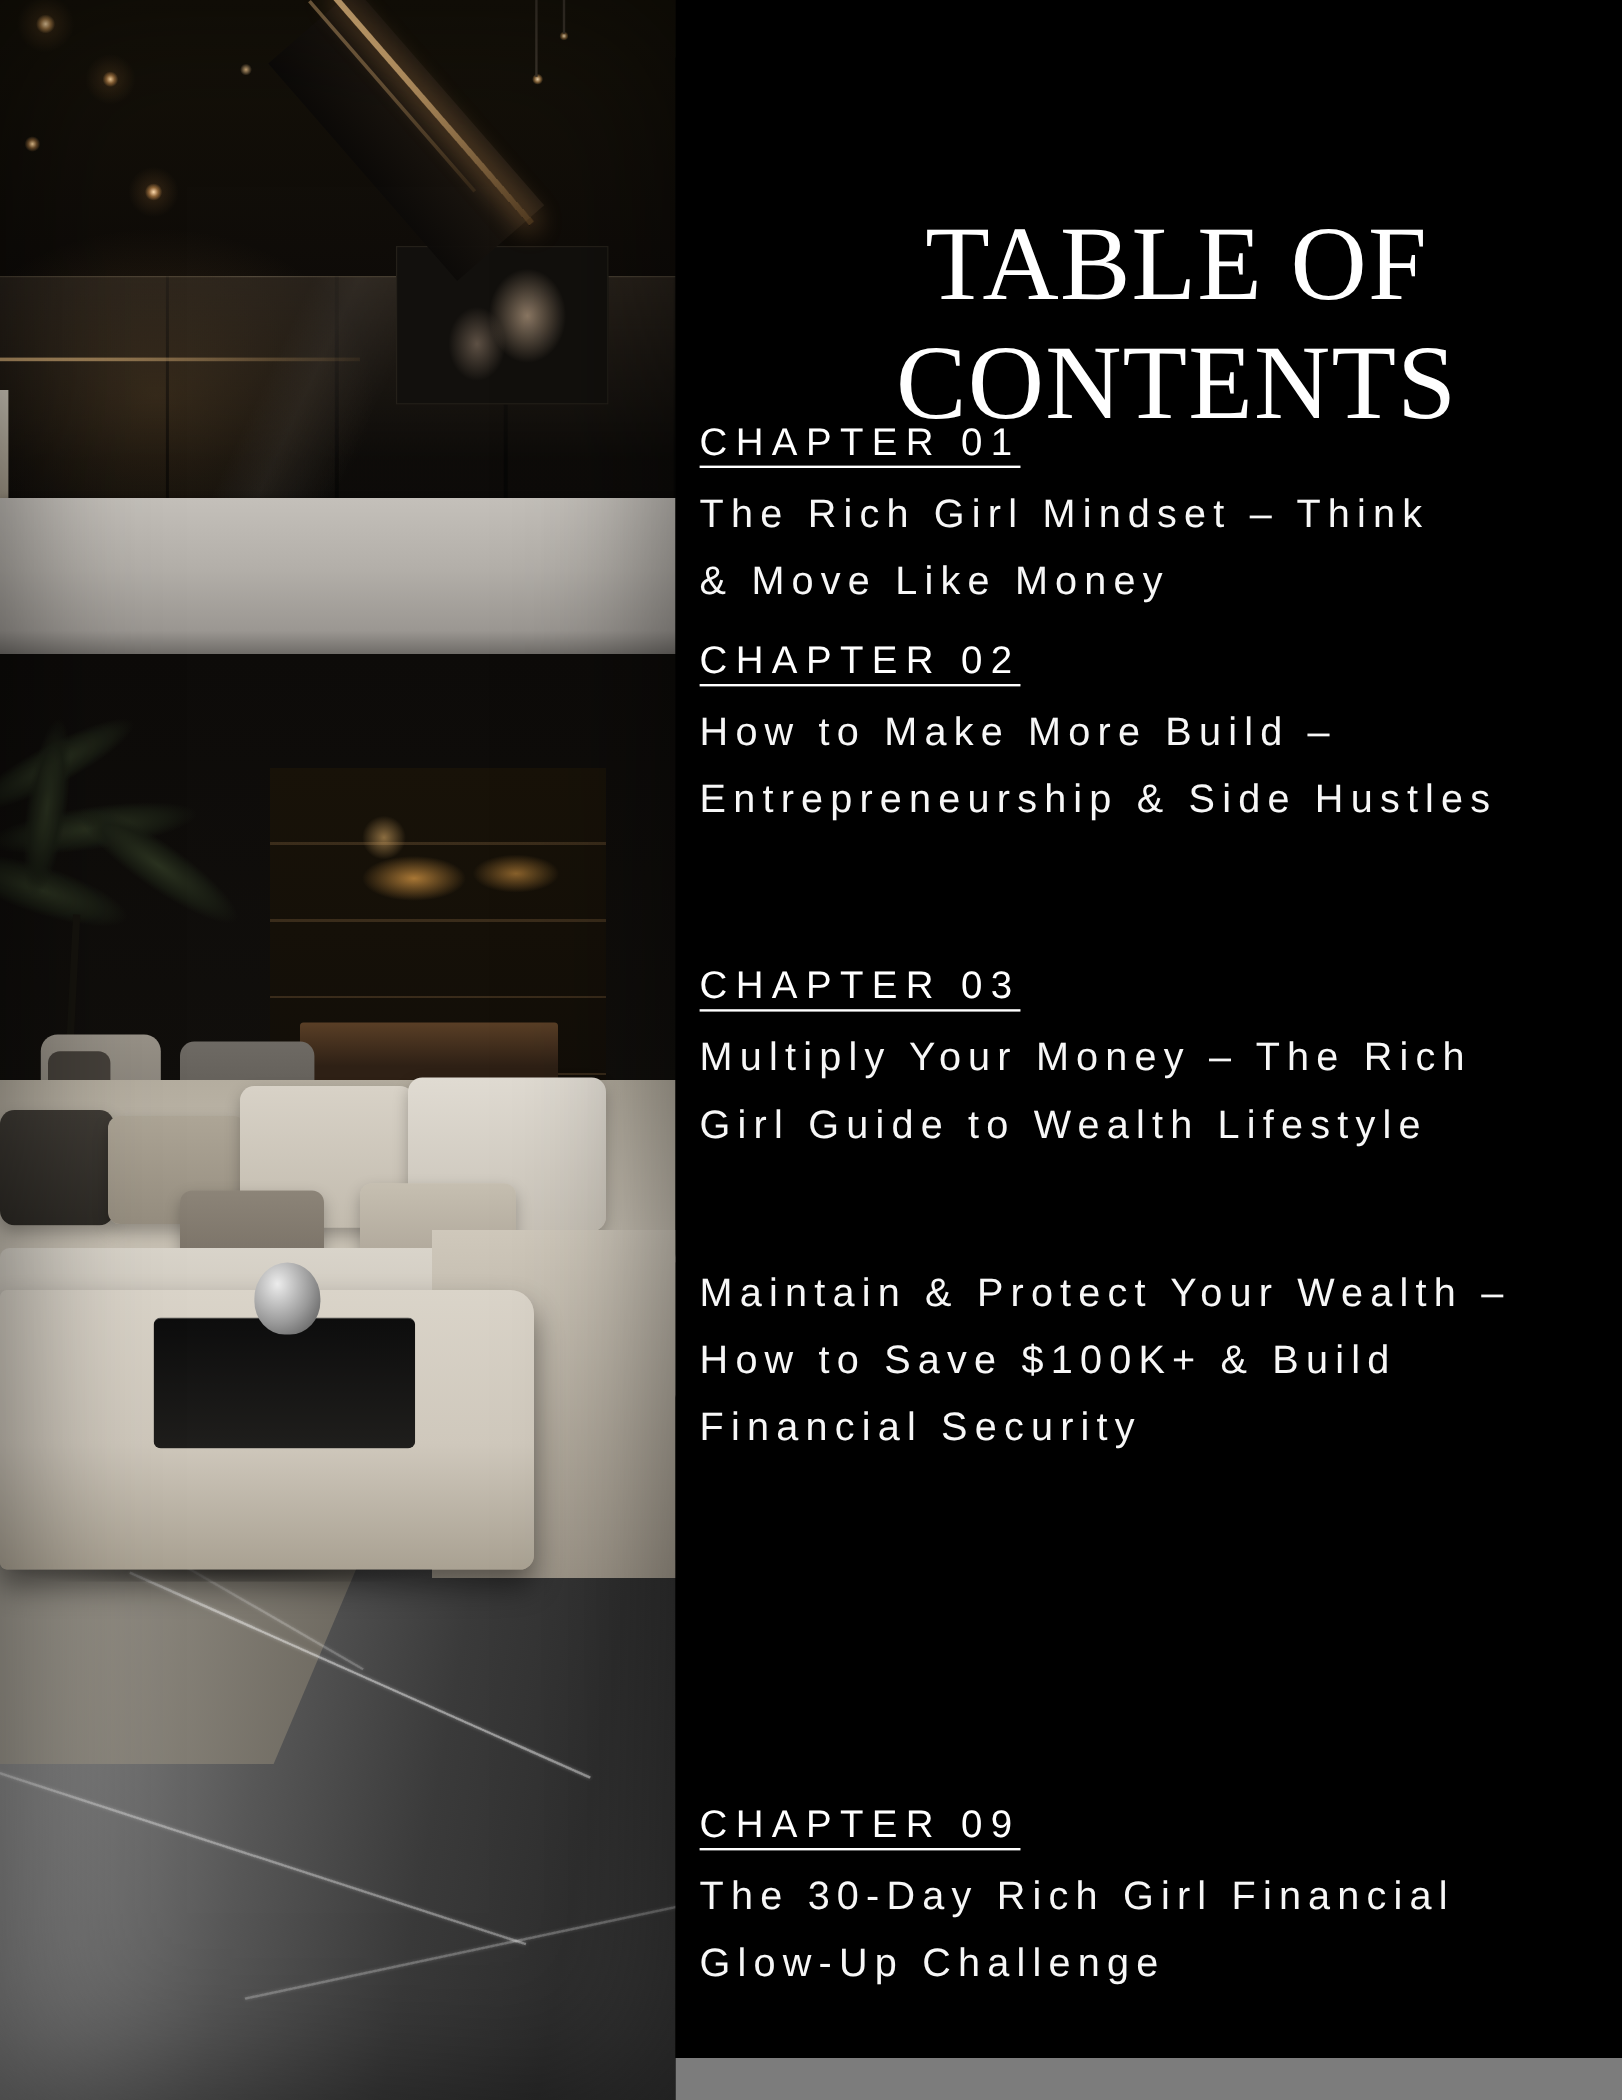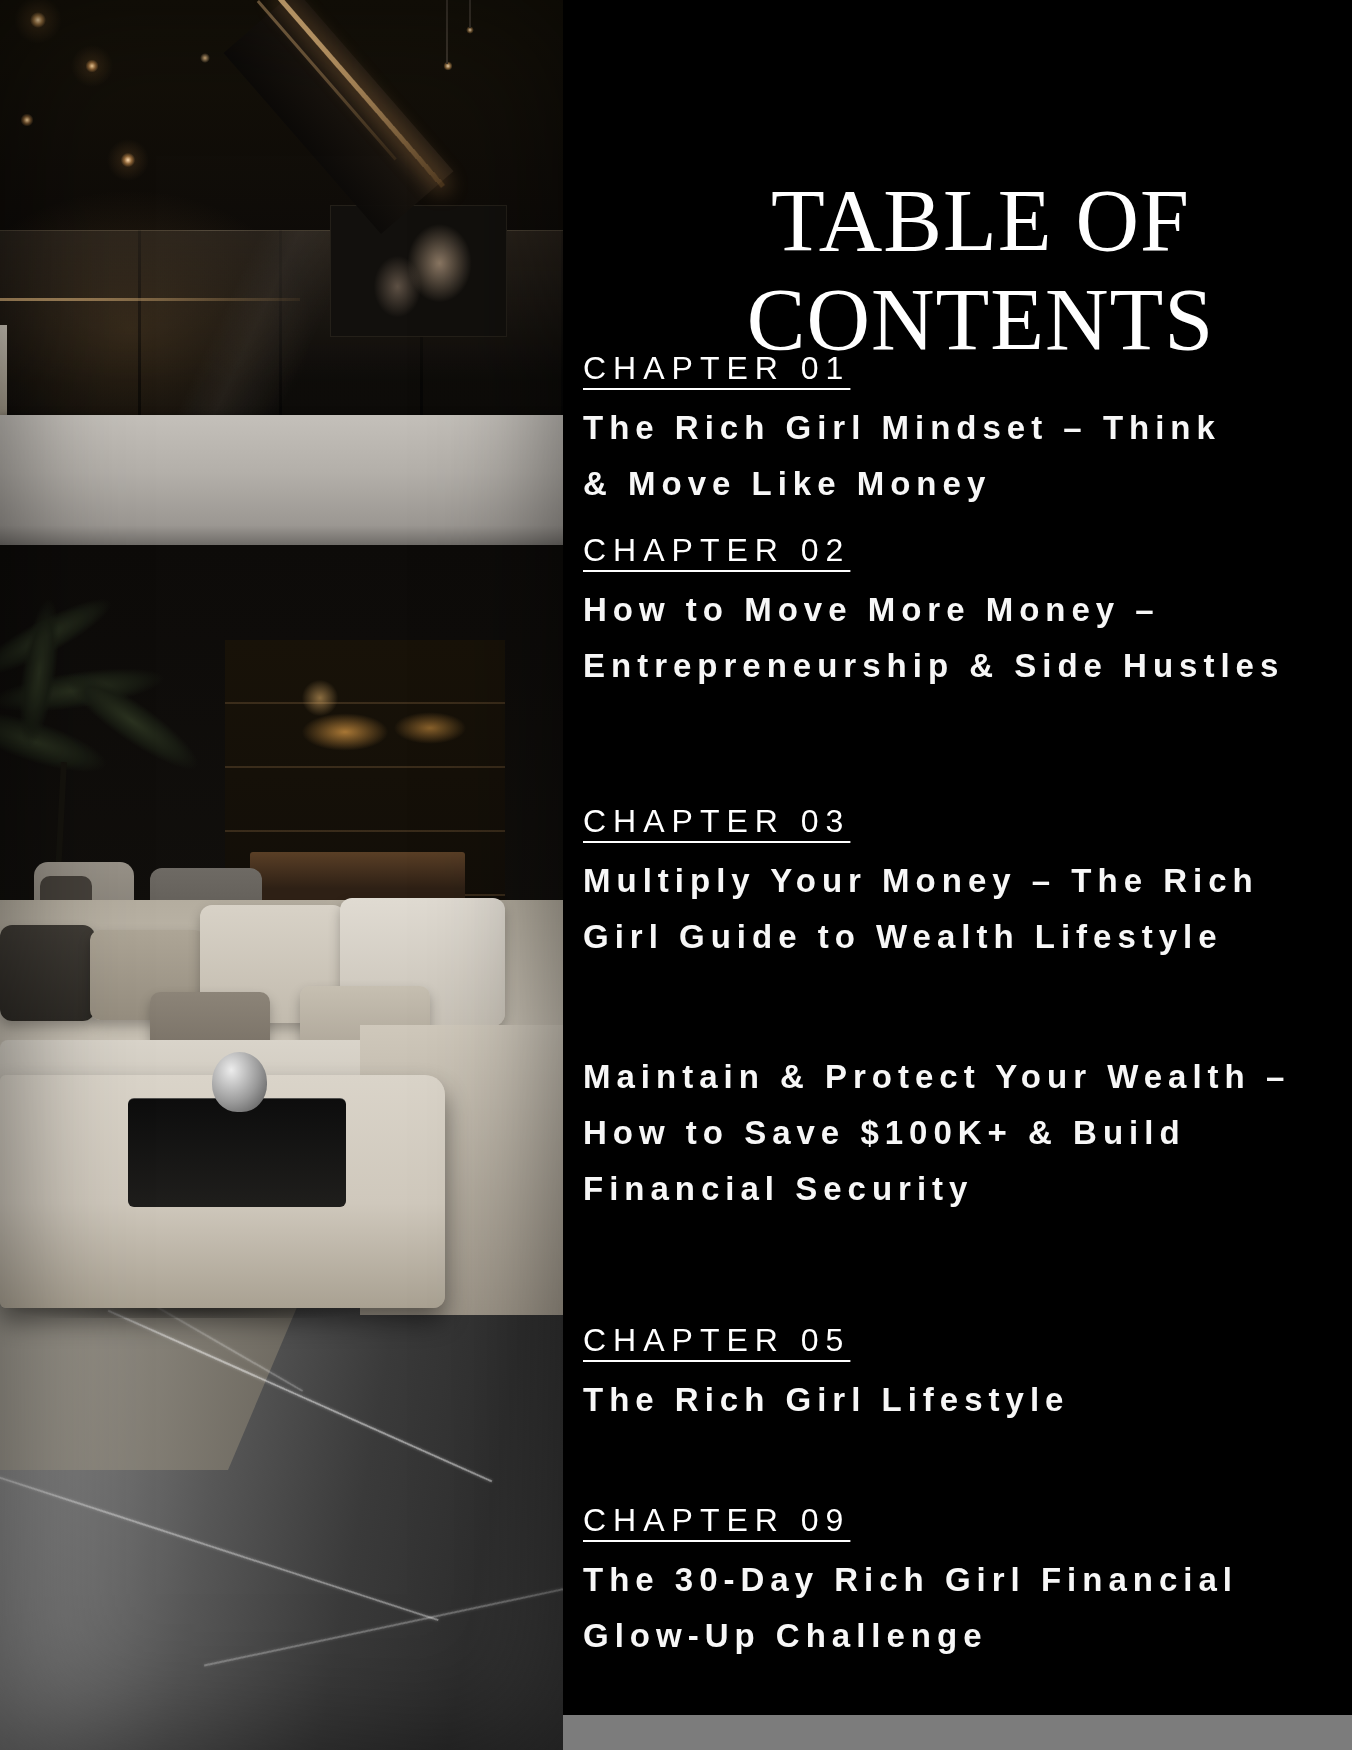--- a/index.html
+++ b/index.html
@@ -84,21 +84,21 @@
 
   
   .panel{position:absolute;left:563px;top:0;width:789px;height:1750px;background:#000;margin-top:48px;}
   .title{position:absolute;top:64px;left:0;width:100%;box-sizing:border-box;padding-left:46px;text-align:center;
     font-family:"Liberation Serif",serif;font-weight:400;font-size:88px;line-height:99px;letter-spacing:1px;color:#ffffff;}
   .title span{display:block;}
   .chapter{position:absolute;left:20px;right:10px;}
   .chapter h3{margin:0;font-family:"Liberation Sans",sans-serif;font-weight:400;font-size:32px;line-height:40px;letter-spacing:7px;color:#ffffff;
     text-decoration:underline;text-underline-offset:9px;text-decoration-thickness:2px;white-space:nowrap;}
   .chapter .body{margin-top:12px;}
-  .chapter .body p{margin:0;font-family:"Liberation Sans",sans-serif;font-weight:700;font-size:33px;line-height:56px;letter-spacing:6px;color:#f7f7f7;white-space:nowrap;}
+  .chapter .body p{margin:0;font-family:"Liberation Sans",sans-serif;font-weight:400;font-size:33px;line-height:56px;letter-spacing:6px;color:#f7f7f7;white-space:nowrap;}
   .c1{top:300px;} .c2{top:482px;} .c3{top:753px;} .c4{top:989px;} .c5{top:1272px;} .c6{top:1452px;}
   .footer-bar{position:absolute;left:0;top:1667px;width:789px;height:83px;background:#7c7c7c;}
 </style>
 </head>
 <body>
 
 <div class="page">
 
   <div class="photo">
     <div class="ph-ceiling"></div>
@@ -160,47 +160,41 @@
       <h3>CHAPTER 01</h3>
       <div class="body">
         <p>The Rich Girl Mindset – Think</p>
         <p>&amp; Move Like Money</p>
       </div>
     </section>
 
     <section class="chapter c2">
       <h3>CHAPTER 02</h3>
       <div class="body">
-        <p>How to Move More Money –</p>
+        <p>How to Make More Build –</p>
         <p>Entrepreneurship &amp; Side Hustles</p>
       </div>
     </section>
 
     <section class="chapter c3">
       <h3>CHAPTER 03</h3>
       <div class="body">
         <p>Multiply Your Money – The Rich</p>
         <p>Girl Guide to Wealth Lifestyle</p>
       </div>
     </section>
 
     <section class="chapter c4">
       <div class="body">
         <p>Maintain &amp; Protect Your Wealth –</p>
         <p>How to Save $100K+ &amp; Build</p>
         <p>Financial Security</p>
       </div>
     </section>
 
-    <section class="chapter c5">
-      <h3>CHAPTER 05</h3>
-      <div class="body">
-        <p>The Rich Girl Lifestyle</p>
-      </div>
-    </section>
 
     <section class="chapter c6">
       <h3>CHAPTER 09</h3>
       <div class="body">
         <p>The 30-Day Rich Girl Financial</p>
         <p>Glow-Up Challenge</p>
       </div>
     </section>
 
     <div class="footer-bar"></div>

